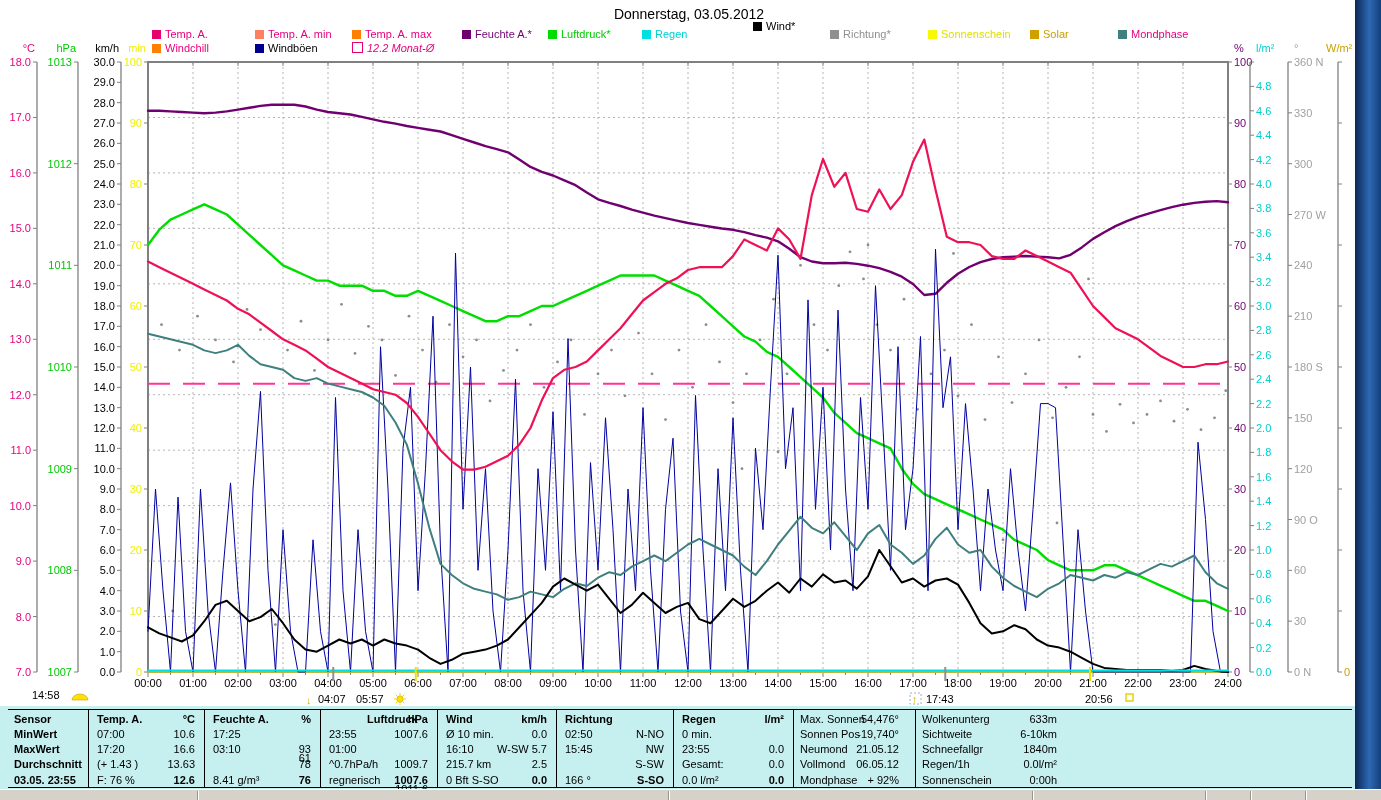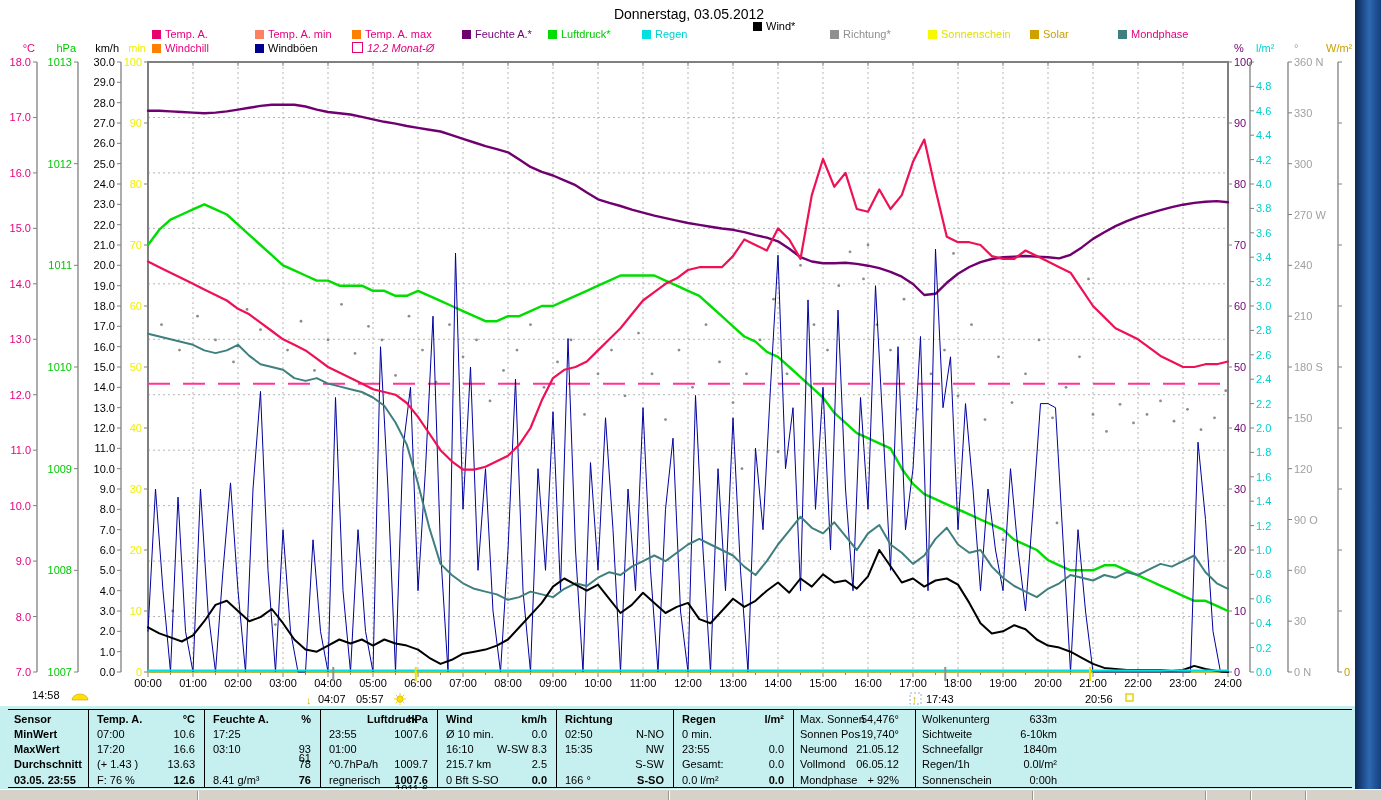--- a/index.html
+++ b/index.html
@@ -597,29 +597,29 @@
     <div class="tcell r" style="left: 329px; top: 782px; width: 99px;">1011.6</div>
     <div class="tcell" style="left: 329px; top: 757px; width: 99px;">^0.7hPa/h</div>
     <div class="tcell r" style="left: 329px; top: 757px; width: 99px;">1009.7</div>
     <div class="tcell" style="left: 329px; top: 773px; width: 99px;">regnerisch</div>
     <div class="tcell r b" style="left: 329px; top: 773px; width: 99px;">1007.6</div>
     <div class="tcell b" style="left: 446px; top: 712px; width: 101px;">Wind</div>
     <div class="tcell r b" style="left: 446px; top: 712px; width: 101px;">km/h</div>
     <div class="tcell" style="left: 446px; top: 727px; width: 101px;">Ø 10 min.</div>
     <div class="tcell r" style="left: 446px; top: 727px; width: 101px;">0.0</div>
     <div class="tcell" style="left: 446px; top: 742px; width: 101px;">16:10</div>
-    <div class="tcell r" style="left: 446px; top: 742px; width: 101px;">W-SW 8.3</div>
+    <div class="tcell r" style="left: 446px; top: 742px; width: 101px;">W-SW 5.7</div>
     <div class="tcell" style="left: 446px; top: 757px; width: 101px;">215.7 km</div>
     <div class="tcell r" style="left: 446px; top: 757px; width: 101px;">2.5</div>
     <div class="tcell" style="left: 446px; top: 773px; width: 101px;">0 Bft S-SO</div>
     <div class="tcell r b" style="left: 446px; top: 773px; width: 101px;">0.0</div>
     <div class="tcell b" style="left: 565px; top: 712px; width: 99px;">Richtung</div>
     <div class="tcell" style="left: 565px; top: 727px; width: 99px;">02:50</div>
     <div class="tcell r" style="left: 565px; top: 727px; width: 99px;">N-NO</div>
-    <div class="tcell" style="left: 565px; top: 742px; width: 99px;">15:35</div>
+    <div class="tcell" style="left: 565px; top: 742px; width: 99px;">15:45</div>
     <div class="tcell r" style="left: 565px; top: 742px; width: 99px;">NW</div>
     <div class="tcell r" style="left: 565px; top: 757px; width: 99px;">S-SW</div>
     <div class="tcell" style="left: 565px; top: 773px; width: 99px;">166 °</div>
     <div class="tcell r b" style="left: 565px; top: 773px; width: 99px;">S-SO</div>
     <div class="tcell b" style="left: 682px; top: 712px; width: 102px;">Regen</div>
     <div class="tcell r b" style="left: 682px; top: 712px; width: 102px;">l/m²</div>
     <div class="tcell" style="left: 682px; top: 727px; width: 102px;">0 min.</div>
     <div class="tcell" style="left: 682px; top: 742px; width: 102px;">23:55</div>
     <div class="tcell r" style="left: 682px; top: 742px; width: 102px;">0.0</div>
     <div class="tcell" style="left: 682px; top: 757px; width: 102px;">Gesamt:</div>

